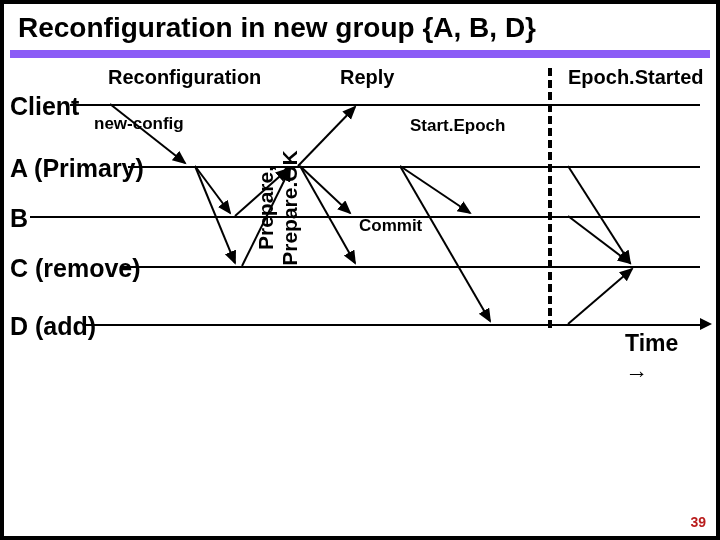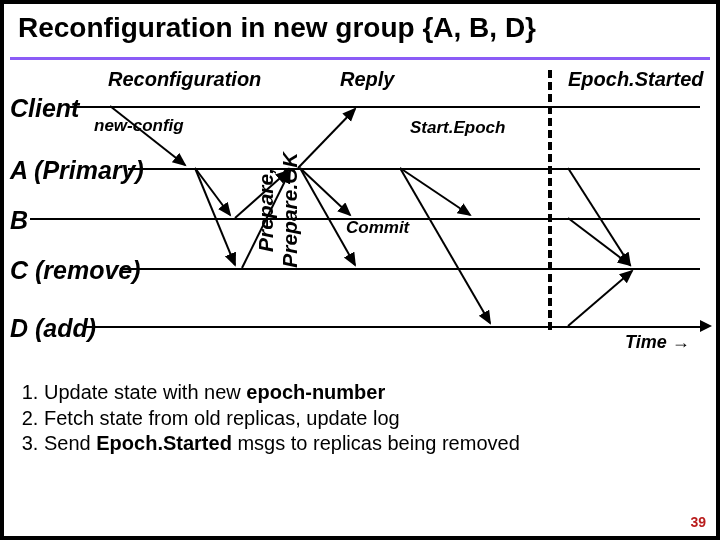--- a/index.html
+++ b/index.html
@@ -1,25 +1,25 @@
 <!DOCTYPE html>
 <html><head>
 <meta charset="utf-8">
 <style>
 * { margin: 0; padding: 0; box-sizing: border-box; }
 body { font-family: Arial, Helvetica, sans-serif; background: #000; width: 720px; height: 540px; position: relative; }
 .slide { background: #fff; width: 712px; height: 532px; position: absolute; top: 4px; left: 4px; }
-.title { font-size: 28px; font-weight: bold; padding: 8px 8px 13px 8px; border-bottom: 3px solid #8b5cf6; margin: 0 6px; }
-.diagram { position: relative; height: 310px; margin: 4px 14px 0 6px; font-style: italic; }
+.title { font-size: 28px; font-weight: bold; padding: 8px 8px 6px 8px; border-bottom: 8px solid #8b5cf6; margin: 0 6px; }
+.diagram { position: relative; height: 310px; margin: 4px 14px 0 6px; }
 .lane-label { position: absolute; font-size: 25px; font-weight: bold; }
 .phase-label { position: absolute; font-weight: bold; font-size: 20px; }
 .msg-label { position: absolute; font-weight: bold; font-size: 17px; text-align: right; }
 .timeline { position: absolute; height: 2px; background: #000; }
 .time-arrowhead { position: absolute; width: 0; height: 0; border-top: 6px solid transparent; border-bottom: 6px solid transparent; border-left: 12px solid #000; }
-.time-label { position: absolute; font-weight: bold; font-size: 18px; }
+.time-label { position: absolute; font-weight: bold; font-size: 23px; }
 .vertical-text { position: absolute; transform: rotate(-90deg); font-weight: bold; font-size: 21px; white-space: nowrap; }
 .epoch-line { position: absolute; border-left: 4px dashed #000; }
 .arrow-svg { position: absolute; top: 0; left: 0; }
 .steps { padding: 6px 12px 0 12px; font-size: 20px; line-height: 1.28; }
 .steps li { margin-left: 28px; margin-bottom: 0px; }
 .page-num { position: absolute; bottom: 6px; right: 10px; font-size: 14px; font-weight: bold; color: #b91c1c; }
 </style>
 </head>
 <body>
 
@@ -33,21 +33,21 @@
     <div class="phase-label" style="left:558px; top:4px;">Epoch.Started</div>
 
     <div class="lane-label" style="left:0; top:30px;">Client</div>
     <div class="lane-label" style="left:0; top:92px;">A (Primary)</div>
     <div class="lane-label" style="left:0; top:142px;">B</div>
     <div class="lane-label" style="left:0; top:250px;">D (add)</div>
     <div class="lane-label" style="left:0; top:192px;">C (remove)</div>
 
     <div class="msg-label" style="left:84px; top:52px; font-size:17px;">new-config</div>
     <div class="msg-label" style="left:400px; top:54px;">Start.Epoch</div>
-    <div class="msg-label" style="left:336px; top:154px;">Commit</div>
+    <div class="msg-label" style="left:349px; top:154px;">Commit</div>
 
     <div class="vertical-text" style="left:210px; top:122px;"><span style="white-space:pre; text-align:center; display:inline-block;">Prepare,
 Prepare.OK</span></div>
 
     <div class="timeline" style="left:60px; top:42px; width:630px;"></div>
     <div class="timeline" style="left:118px; top:104px; width:572px;"></div>
     <div class="timeline" style="left:20px; top:154px; width:670px;"></div>
     <div class="timeline" style="left:110px; top:204px; width:580px;"></div>
     <div class="timeline" style="left:75px; top:262px; width:615px;"></div>
     <div class="time-arrowhead" style="left:690px; top:256px;"></div>
@@ -78,20 +78,15 @@
 
       <line x1="390" y1="104" x2="460" y2="151" stroke="#000" stroke-width="2" marker-end="url(#ah)"></line>
       <line x1="390" y1="104" x2="480" y2="259" stroke="#000" stroke-width="2" marker-end="url(#ah)"></line>
 
       <line x1="558" y1="104" x2="620" y2="201" stroke="#000" stroke-width="2" marker-end="url(#ah)"></line>
       <line x1="558" y1="154" x2="620" y2="201" stroke="#000" stroke-width="2" marker-end="url(#ah)"></line>
       <line x1="558" y1="262" x2="622" y2="207" stroke="#000" stroke-width="2" marker-end="url(#ah)"></line>
     </svg>
   </div>
 
-  <ol class="steps">
-    <li><span>Update state with new </span><b>epoch-number</b></li>
-    <li>Fetch state from old replicas, update log</li>
-    <li><span>Send </span><b>Epoch.Started</b><span> msgs to replicas being removed</span></li>
-  </ol>
 
   <div class="page-num">39</div>
 </div>
 
 </body></html>

